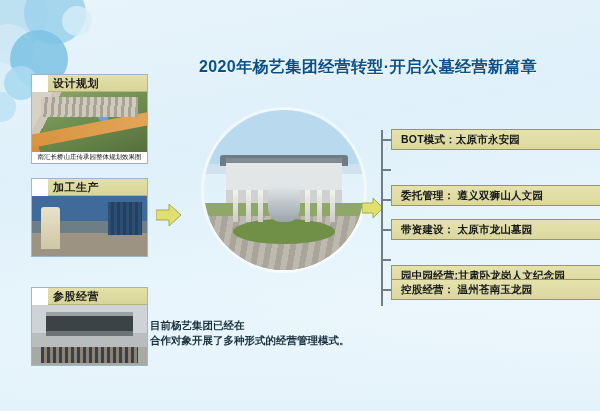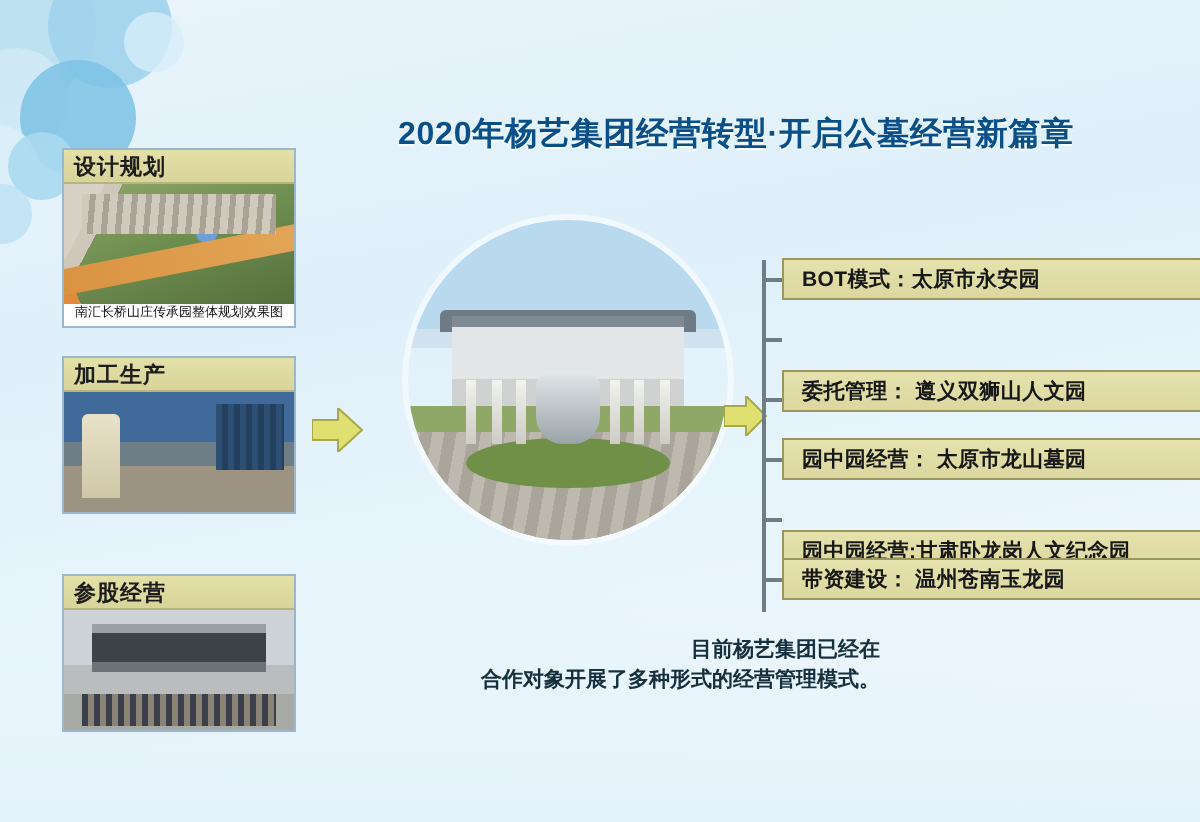--- a/index.html
+++ b/index.html
@@ -65,20 +65,21 @@
     width: 117px;
     border: 1px solid #9ab8c9;
     background: #ffffff;
   }
   .card .cap-bar {
     background: linear-gradient(180deg,#e3e0a8 0%, #d8d49a 100%);
     border-bottom: 1px solid #b8b47e;
     height: 17px;
     display:flex; align-items:center;
     padding-left: 5px;
+    margin-left: 16px;
   }
   .card .cap-bar span {
     font-size: 11px; font-weight: 700; color: #1d1d1d;
     letter-spacing: .5px; white-space: nowrap;
   }
   .card .photo { width:100%; height:60px; display:block; position:relative; overflow:hidden; }
   .card .sub {
     font-size: 6.5px; color:#111; text-align:center; line-height:10px;
     height:11px; white-space:nowrap; overflow:hidden; background:#fff;
   }
@@ -215,21 +216,21 @@
     color: #16181a;
     white-space: nowrap;
     letter-spacing: .2px;
   }
 
   
   #summary {
     position:absolute;
     left: 150px; top: 318px;
     width: 290px;
-    text-align:right;
+    text-align:left;
   }
   #summary p {
     font-size: 10.5px;
     font-weight: 700;
     line-height: 15px;
     color: #17303d;
     white-space: nowrap;
   }
   #summary p.l1 { text-indent: 0; }
 </style>
@@ -310,27 +311,27 @@
     <div class="tick" style="top:159px"></div>
   </div>
 
   <div class="row" style="top:129px">
     <span>BOT模式：太原市永安园</span>
   </div>
   <div class="row" style="top:185px">
     <span>委托管理： 遵义双狮山人文园</span>
   </div>
   <div class="row" style="top:219px">
-    <span>园中园经营： 太原市龙山墓园</span>
+    <span>带资建设： 太原市龙山墓园</span>
   </div>
   <div class="row" style="top:265px">
     <span>园中园经营:甘肃卧龙岗人文纪念园</span>
   </div>
   <div class="row" style="top:279px">
-    <span>带资建设： 温州苍南玉龙园</span>
+    <span>控股经营： 温州苍南玉龙园</span>
   </div>
 
   <div id="summary">
     <p class="l1">目前杨艺集团已经在</p>
     <p>合作对象开展了多种形式的经营管理模式。</p>
   </div>
 
 </div>
 
 </body></html>

